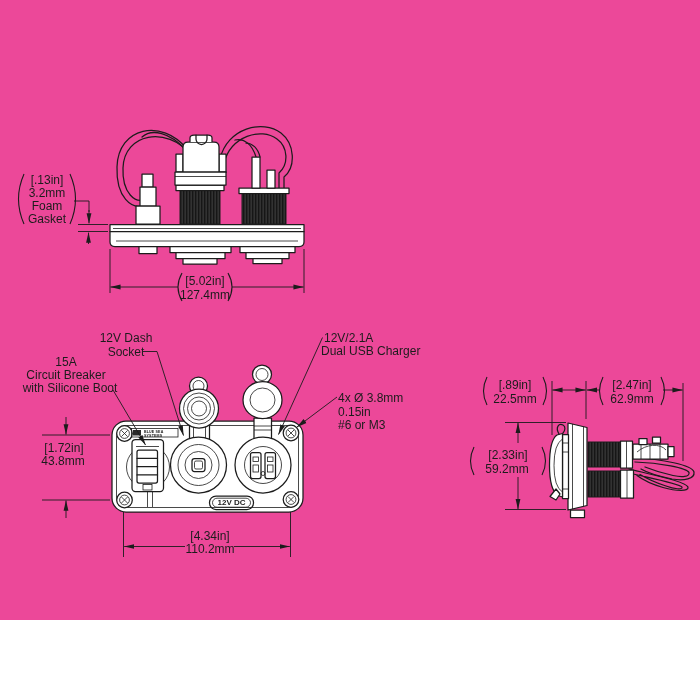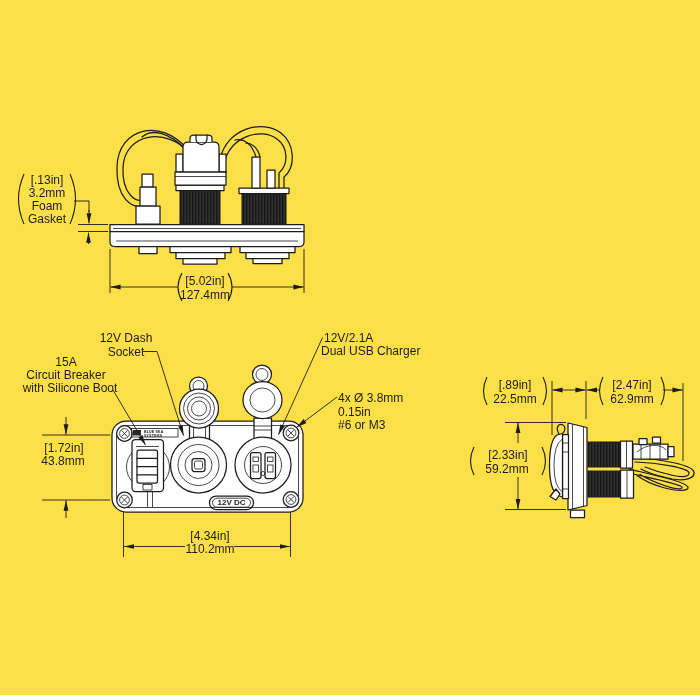--- a/index.html
+++ b/index.html
@@ -1,16 +1,16 @@
 <!DOCTYPE html>
 <html><head>
 <meta charset="utf-8">
 <style>
   html,body{margin:0;padding:0;background:#ffffff;}
-  .stage{position:relative;width:700px;height:695px;background:#fde047;overflow:hidden;}
+  .stage{position:relative;width:700px;height:620px;background:#ec4899;overflow:hidden;}
   svg{position:absolute;left:0;top:0;}
   svg text{font-family:"Liberation Sans","DejaVu Sans",sans-serif;fill:#1c1c1c;font-size:12px;}
   .tm{text-anchor:middle;}
   .badge-t{font-size:8px;font-weight:bold;text-anchor:middle;}
   .micro{font-size:3.6px;font-weight:bold;letter-spacing:.15px;}
   .ln{stroke:#1c1c1c;fill:none;stroke-width:1.25;stroke-linecap:round;stroke-linejoin:round;}
   .lnw{stroke:#1c1c1c;fill:#ffffff;stroke-width:1.25;stroke-linejoin:round;}
   .thin{stroke:#1c1c1c;fill:none;stroke-width:0.8;}
   .dim{stroke:#1c1c1c;fill:none;stroke-width:0.9;}
   .paren{stroke:#1c1c1c;fill:none;stroke-width:1.1;}

